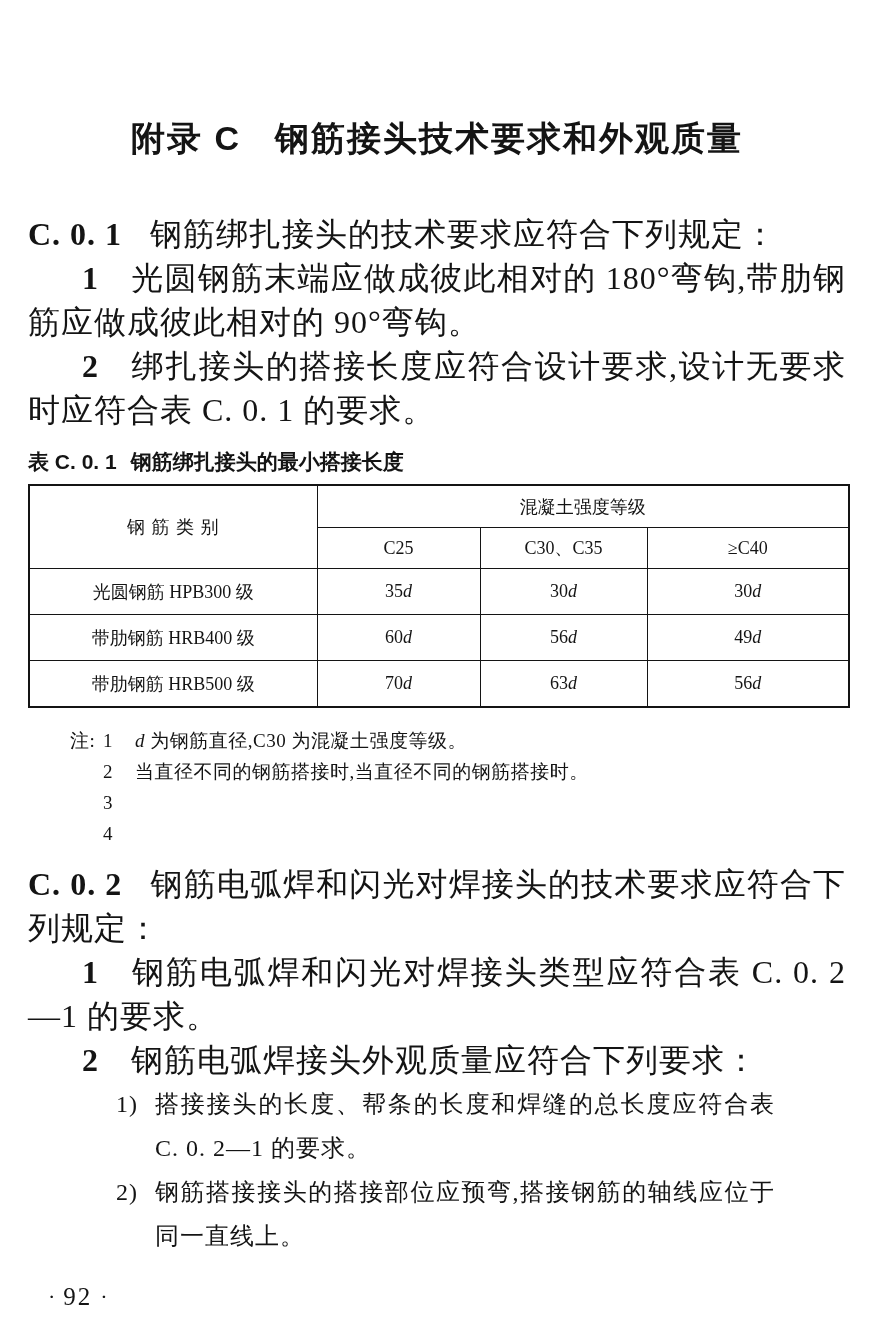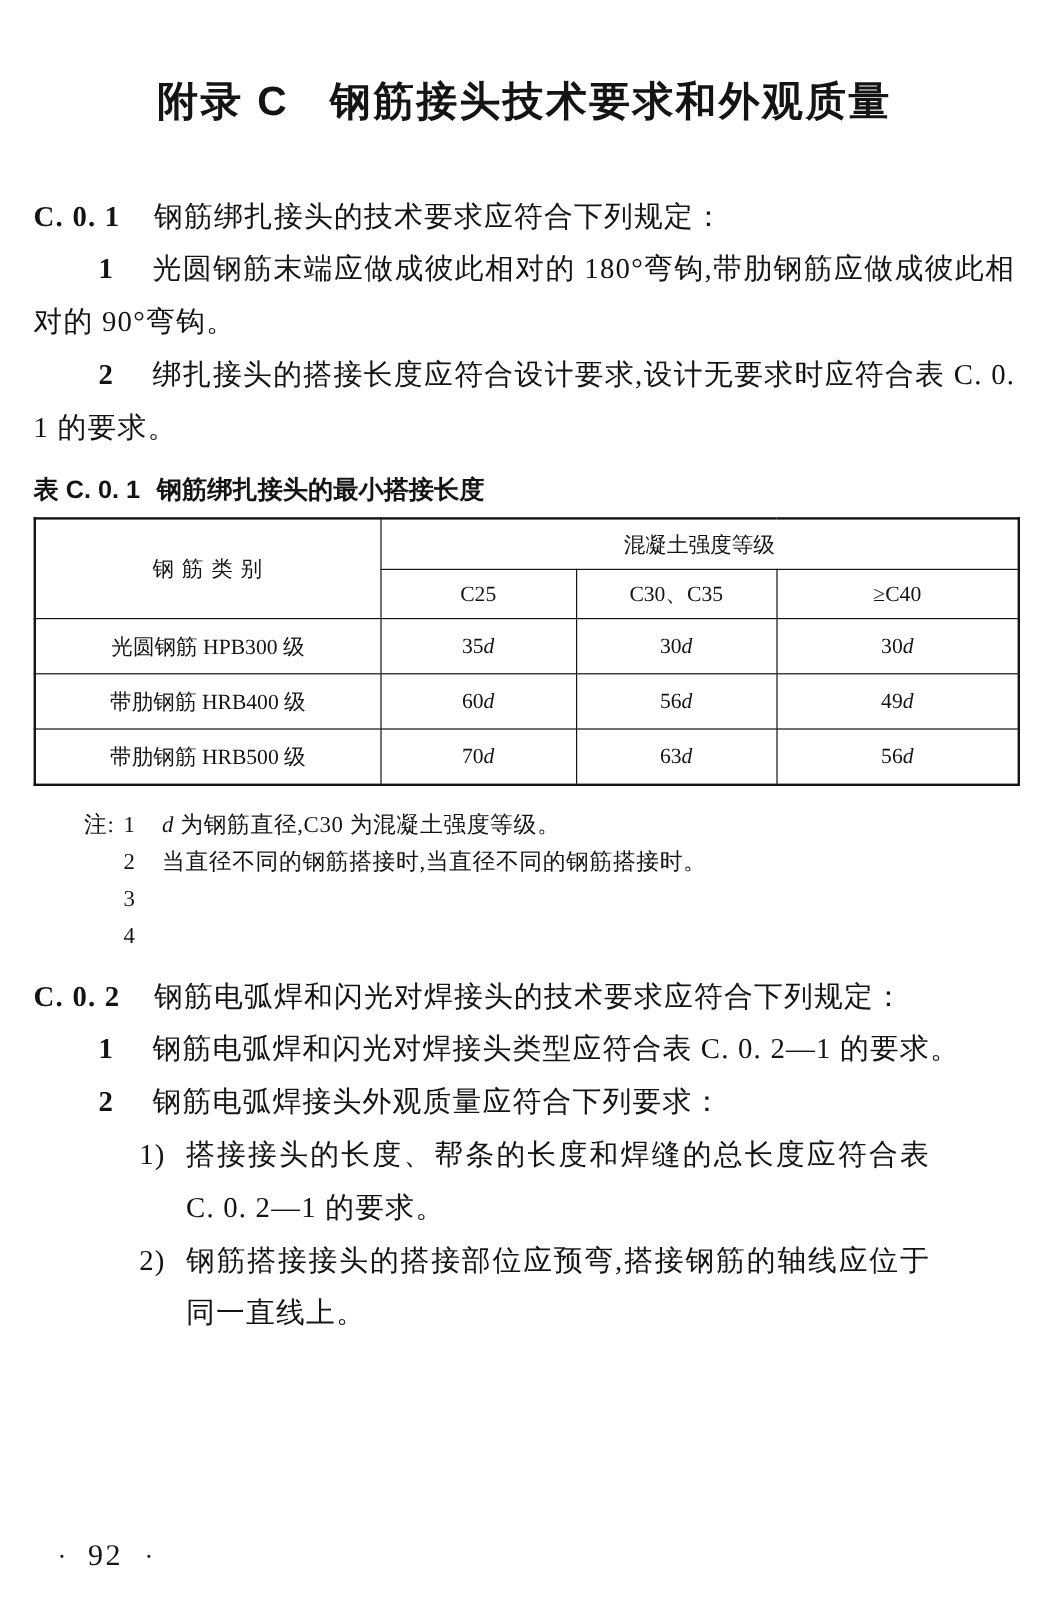--- a/index.html
+++ b/index.html
@@ -8,40 +8,40 @@
     background: #ffffff;
     color: #141414;
     font-family: "Liberation Serif", "DejaVu Serif", serif;
     position: relative;
     overflow: hidden;
   }
   .page {
     position: absolute;
     left: 0; top: 0;
     width: 874px; height: 1343px;
-    padding: 61px 28px 0 28px;
+    padding: 114px 28px 0 28px;
     box-sizing: border-box;
   }
   
   h1.doc-title {
     margin: 0 0 50px 0;
     text-align: center;
     font-size: 34px;
     line-height: 48px;
     font-weight: bold;
     letter-spacing: 2px;
     font-family: "Liberation Sans", "DejaVu Sans", sans-serif;
     white-space: nowrap;
   }
   .title-gap { display: inline-block; width: 34px; }
 
   
   .para {
     margin: 0;
-    font-size: 24px;
+    font-size: 32px;
     line-height: 44px;
     letter-spacing: 1px;
     text-align: justify;
   }
   .clause-label {
     font-weight: bold;
     margin-right: 28px;
     letter-spacing: 1px;
   }
   .para.item { text-indent: 54px; }
@@ -113,21 +113,21 @@
 
   
   .footer {
     position: absolute;
     left: 48px; top: 1283px;
     font-size: 25px;
     display: flex;
     align-items: center;
   }
   .footer .dot { font-size: 22px; }
-  .footer .pagenum { margin: 0 18px; letter-spacing: 2px; }
+  .footer .pagenum { margin: 0 8px; letter-spacing: 2px; }
 </style>
 </head>
 <body>
 
 <div class="page">
 
   <h1 class="doc-title"><span>附录 C</span><span class="title-gap"></span><span>钢筋接头技术要求和外观质量</span></h1>
 
   <p class="para"><b class="clause-label">C. 0. 1</b><span>钢筋绑扎接头的技术要求应符合下列规定：</span></p>
 

